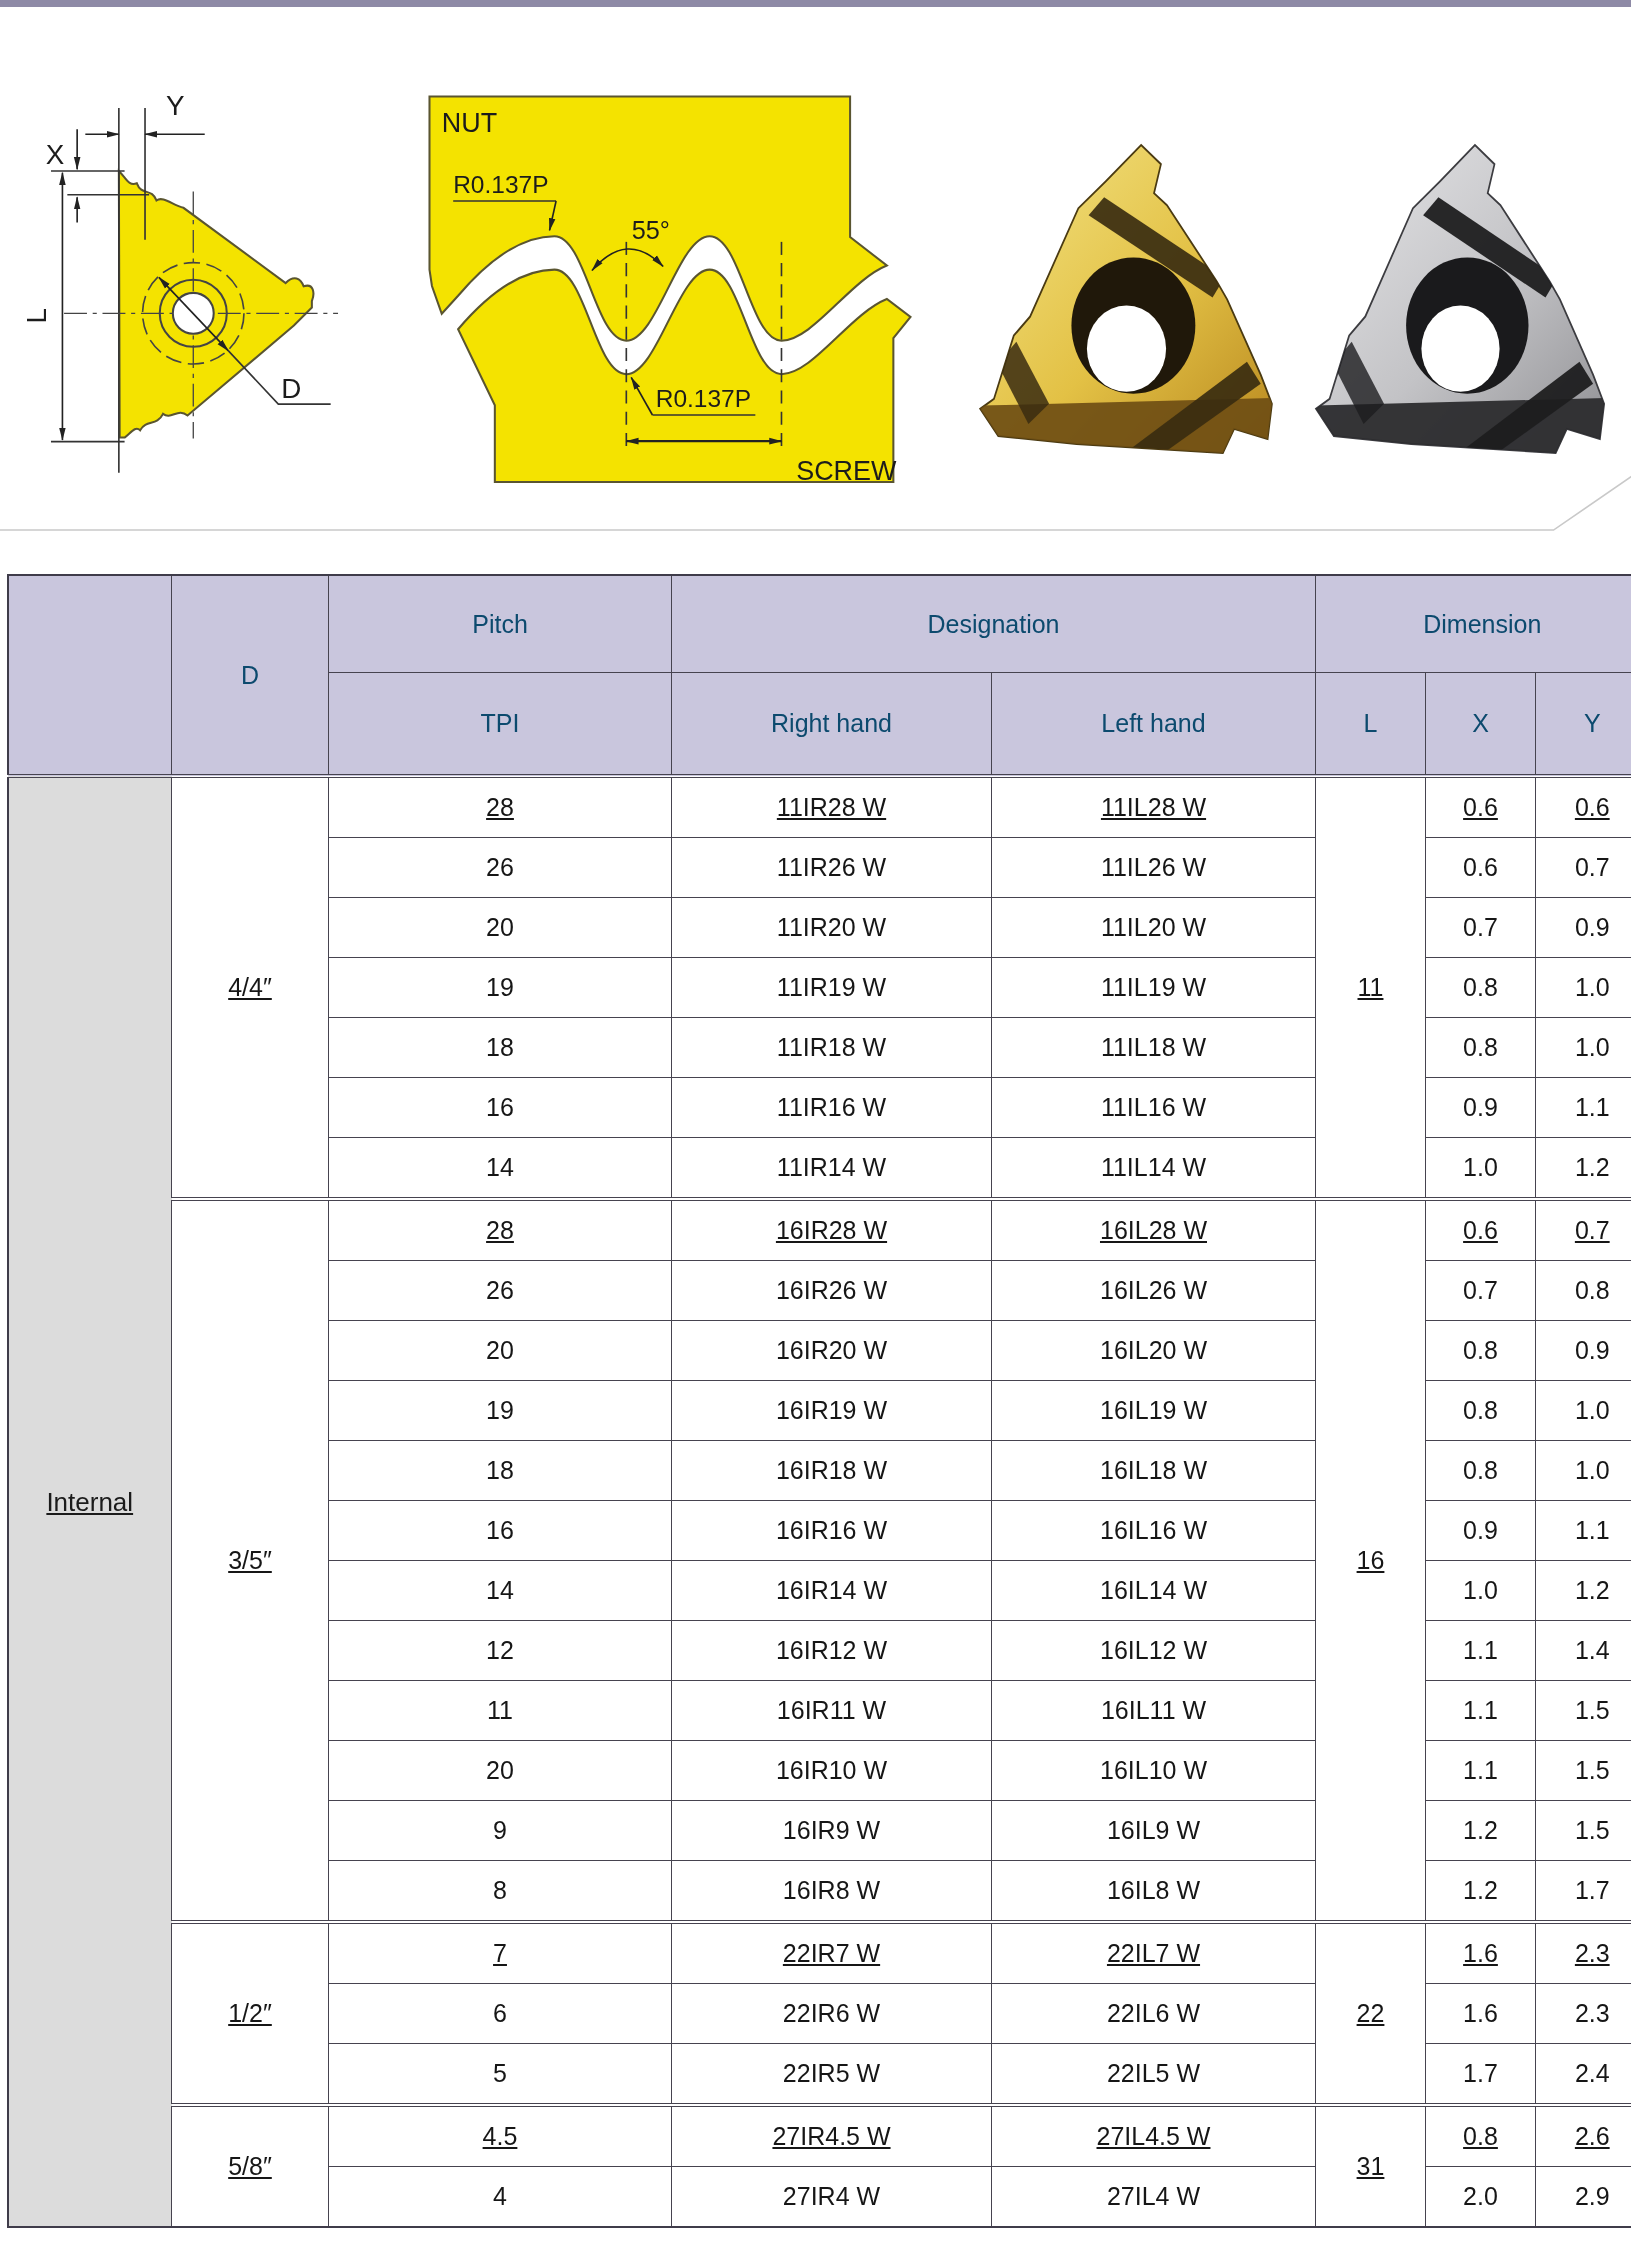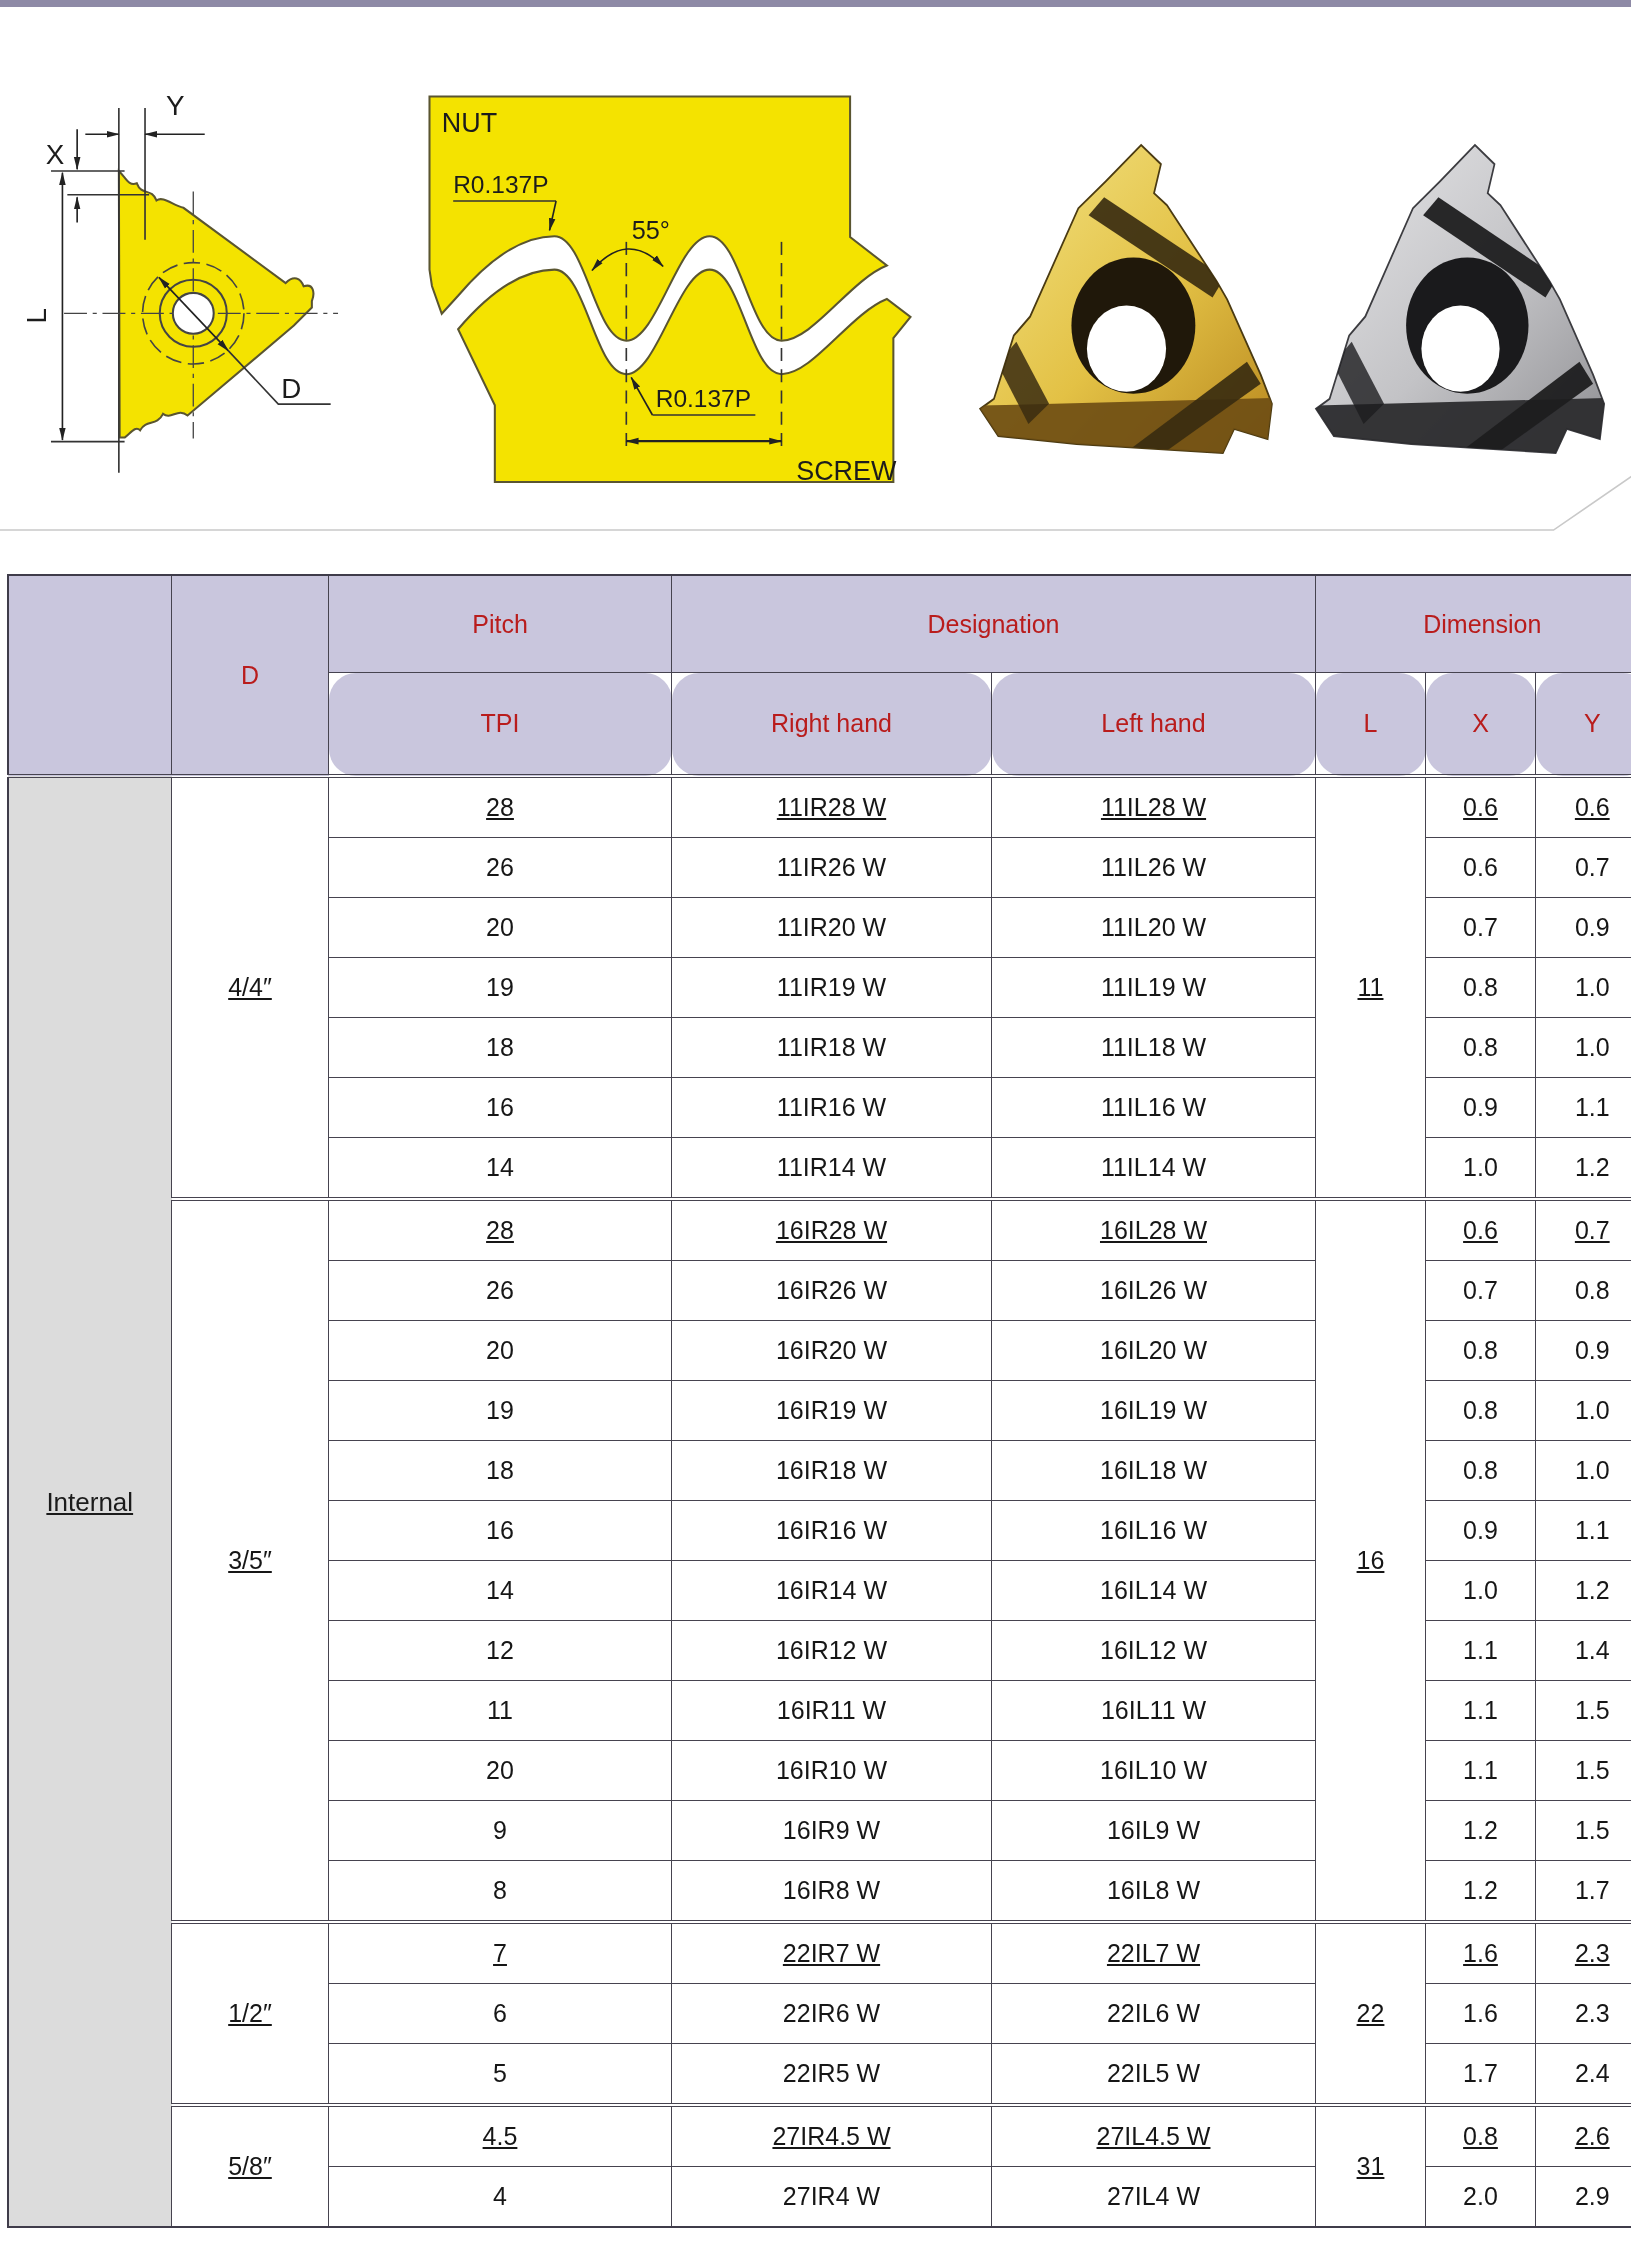--- a/index.html
+++ b/index.html
@@ -6,23 +6,23 @@
   .page{position:relative;width:1632px;height:2261px;background:#ffffff;overflow:hidden;
         font-family:"Liberation Sans", sans-serif;}
   .top-bar{position:absolute;left:0;top:0;width:1632px;height:7.4px;background:#8e8aa6;}
   .abs{position:absolute;}
   svg text{font-family:"Liberation Sans", sans-serif;fill:#1c1c1c;}
   
   .table-wrap{position:absolute;left:6.5px;top:574px;width:1625px;height:1688px;overflow:hidden;}
   table.spec{border-collapse:collapse;table-layout:fixed;width:1641px;background:#fff;
              border:2.5px solid #3f3c4a;}
   table.spec th, table.spec td{border:1.6px solid #46434f;padding:0;text-align:center;vertical-align:middle;}
-  thead th{background:#c9c6dd;font-weight:normal;font-size:25px;color:#b91c1c;}
+  thead th{background:#c9c6dd;font-weight:normal;font-size:25px;color:#0c4a6e;}
   thead tr.h1 th{height:96px;}
-  thead tr.h2 th{height:101px;border-radius:27px;}
+  thead tr.h2 th{height:101px;}
   tbody td{height:59px;font-size:25px;color:#161616;background:#fff;}
   td.internal-cell{background:#dcdcdc;font-size:26px;color:#1b1b1b;margin-top:37px;}
   tbody tr:first-child td, tbody tr.group-start td{border-top:4.9px double #46434f;text-decoration:underline;}
 </style>
 </head>
 <body>
 
 <div class="page">
 
   <div class="top-bar"></div>

